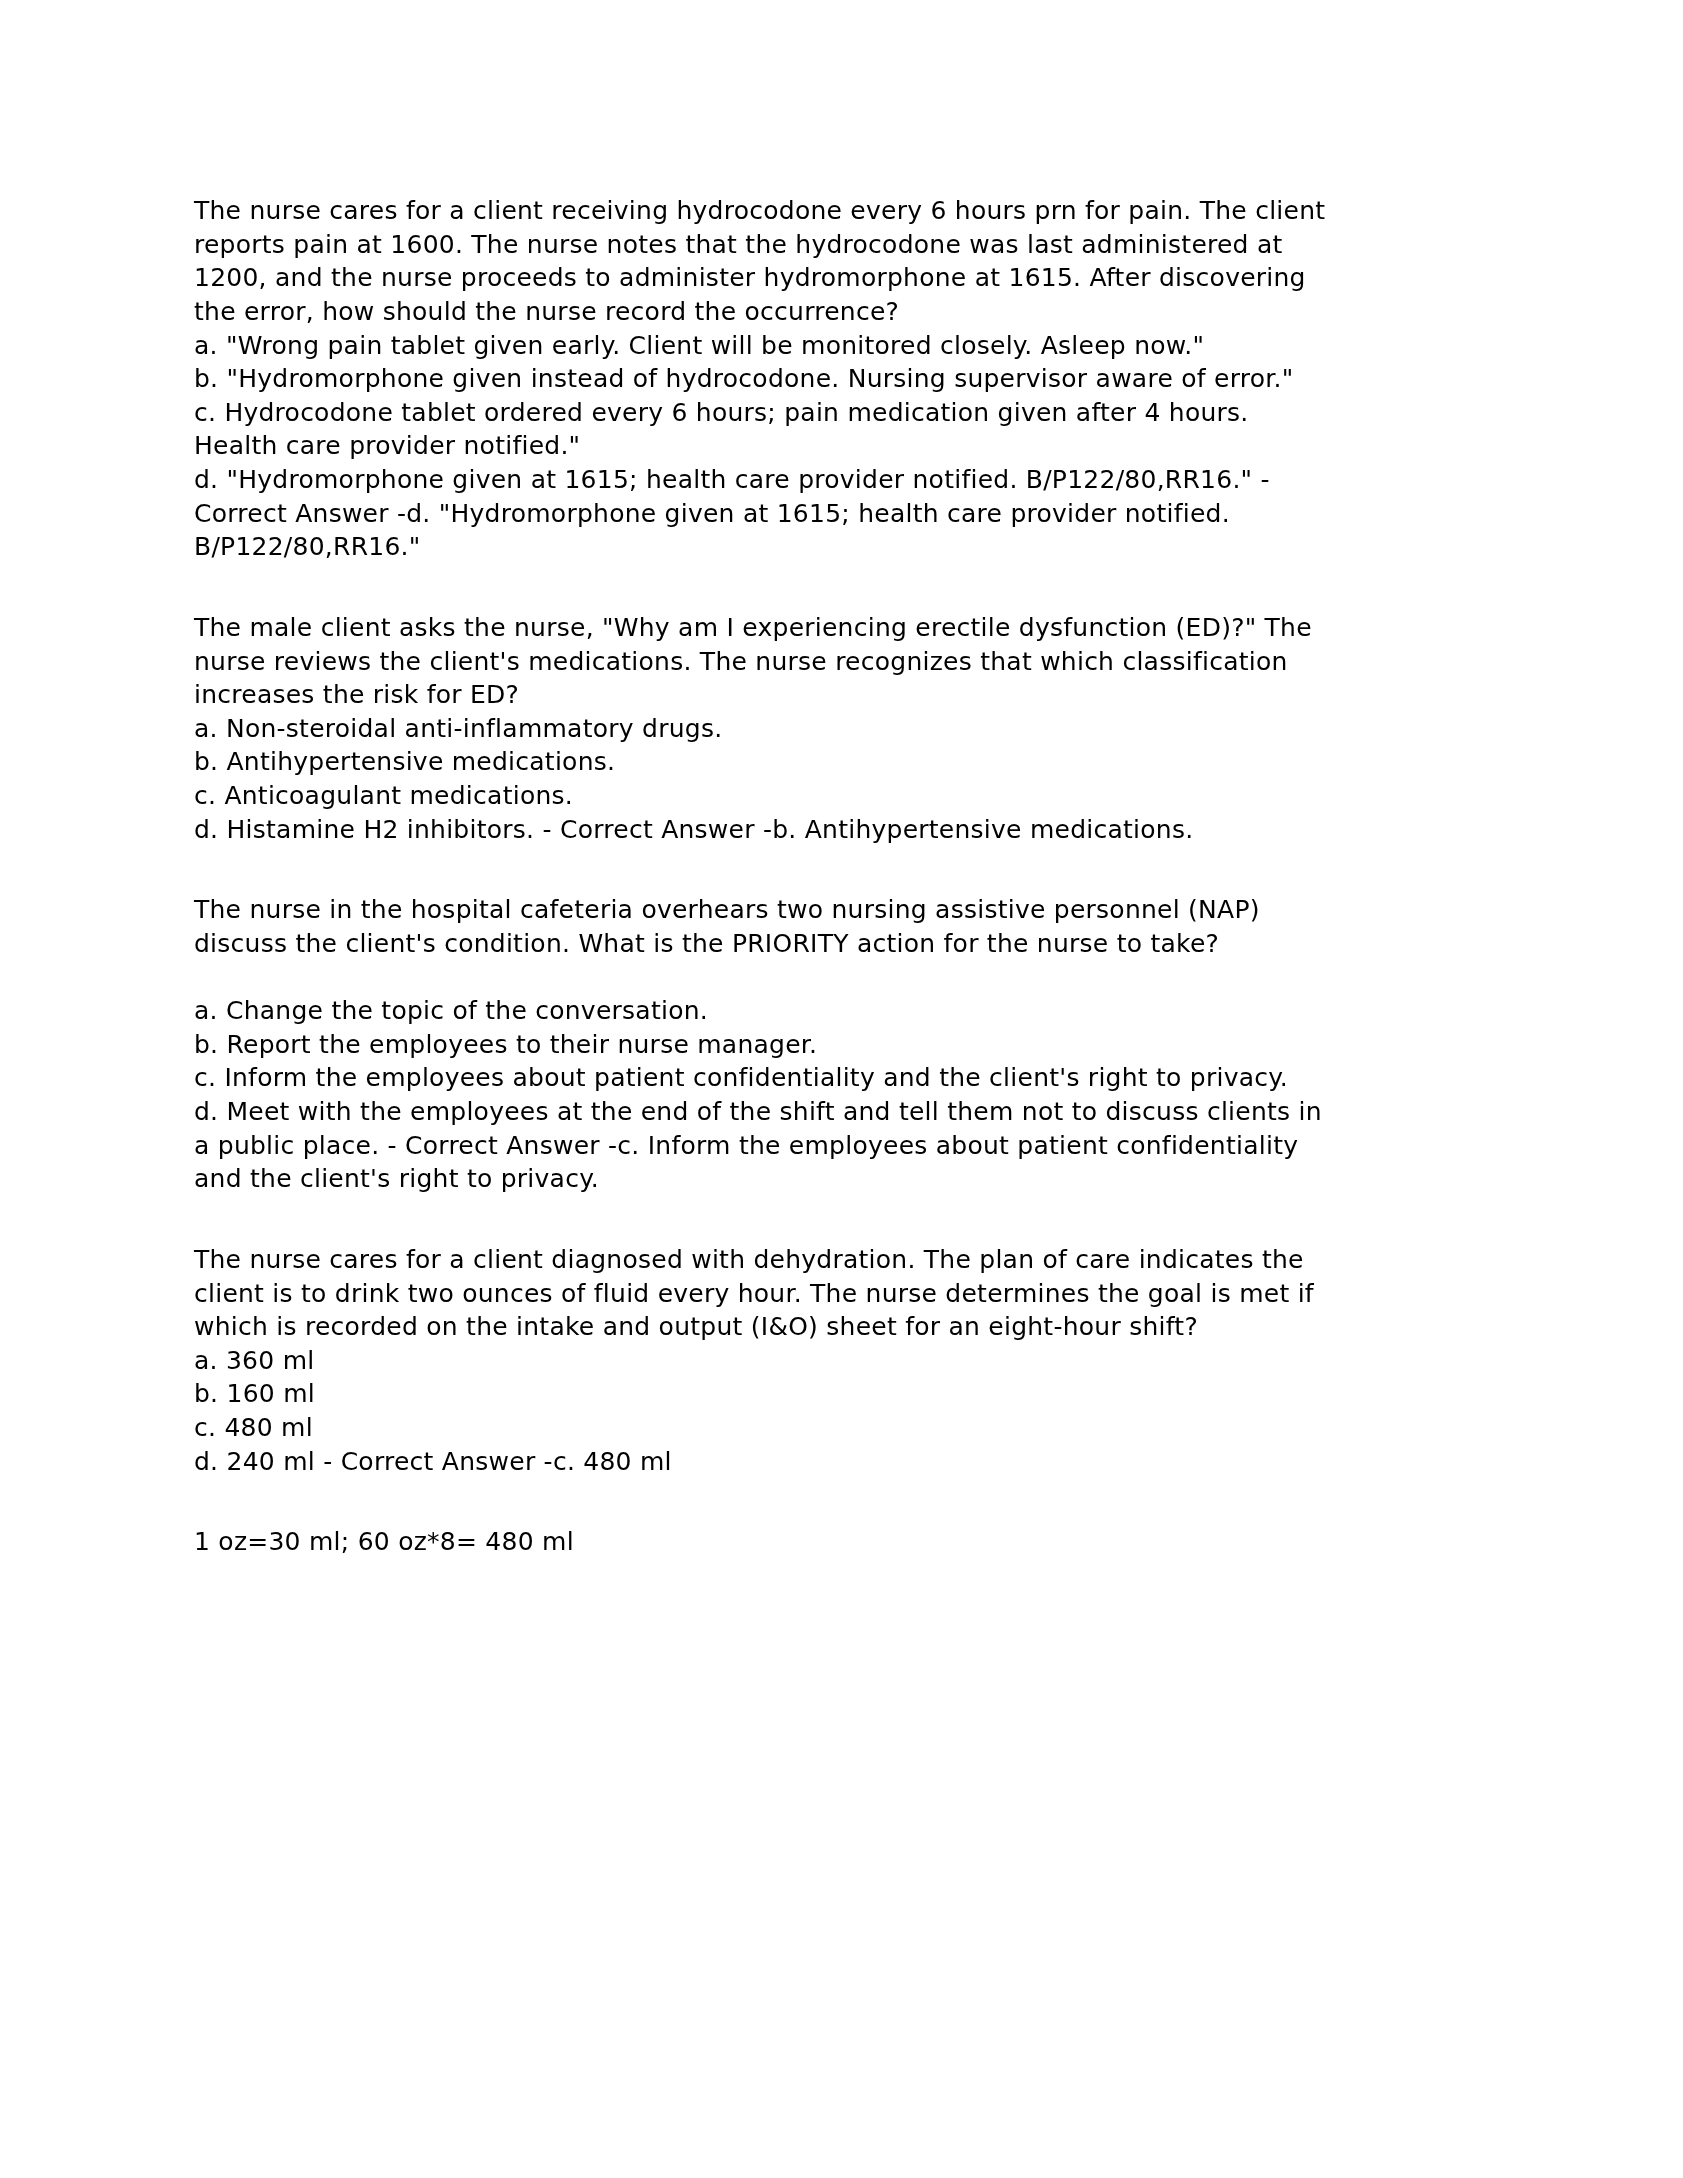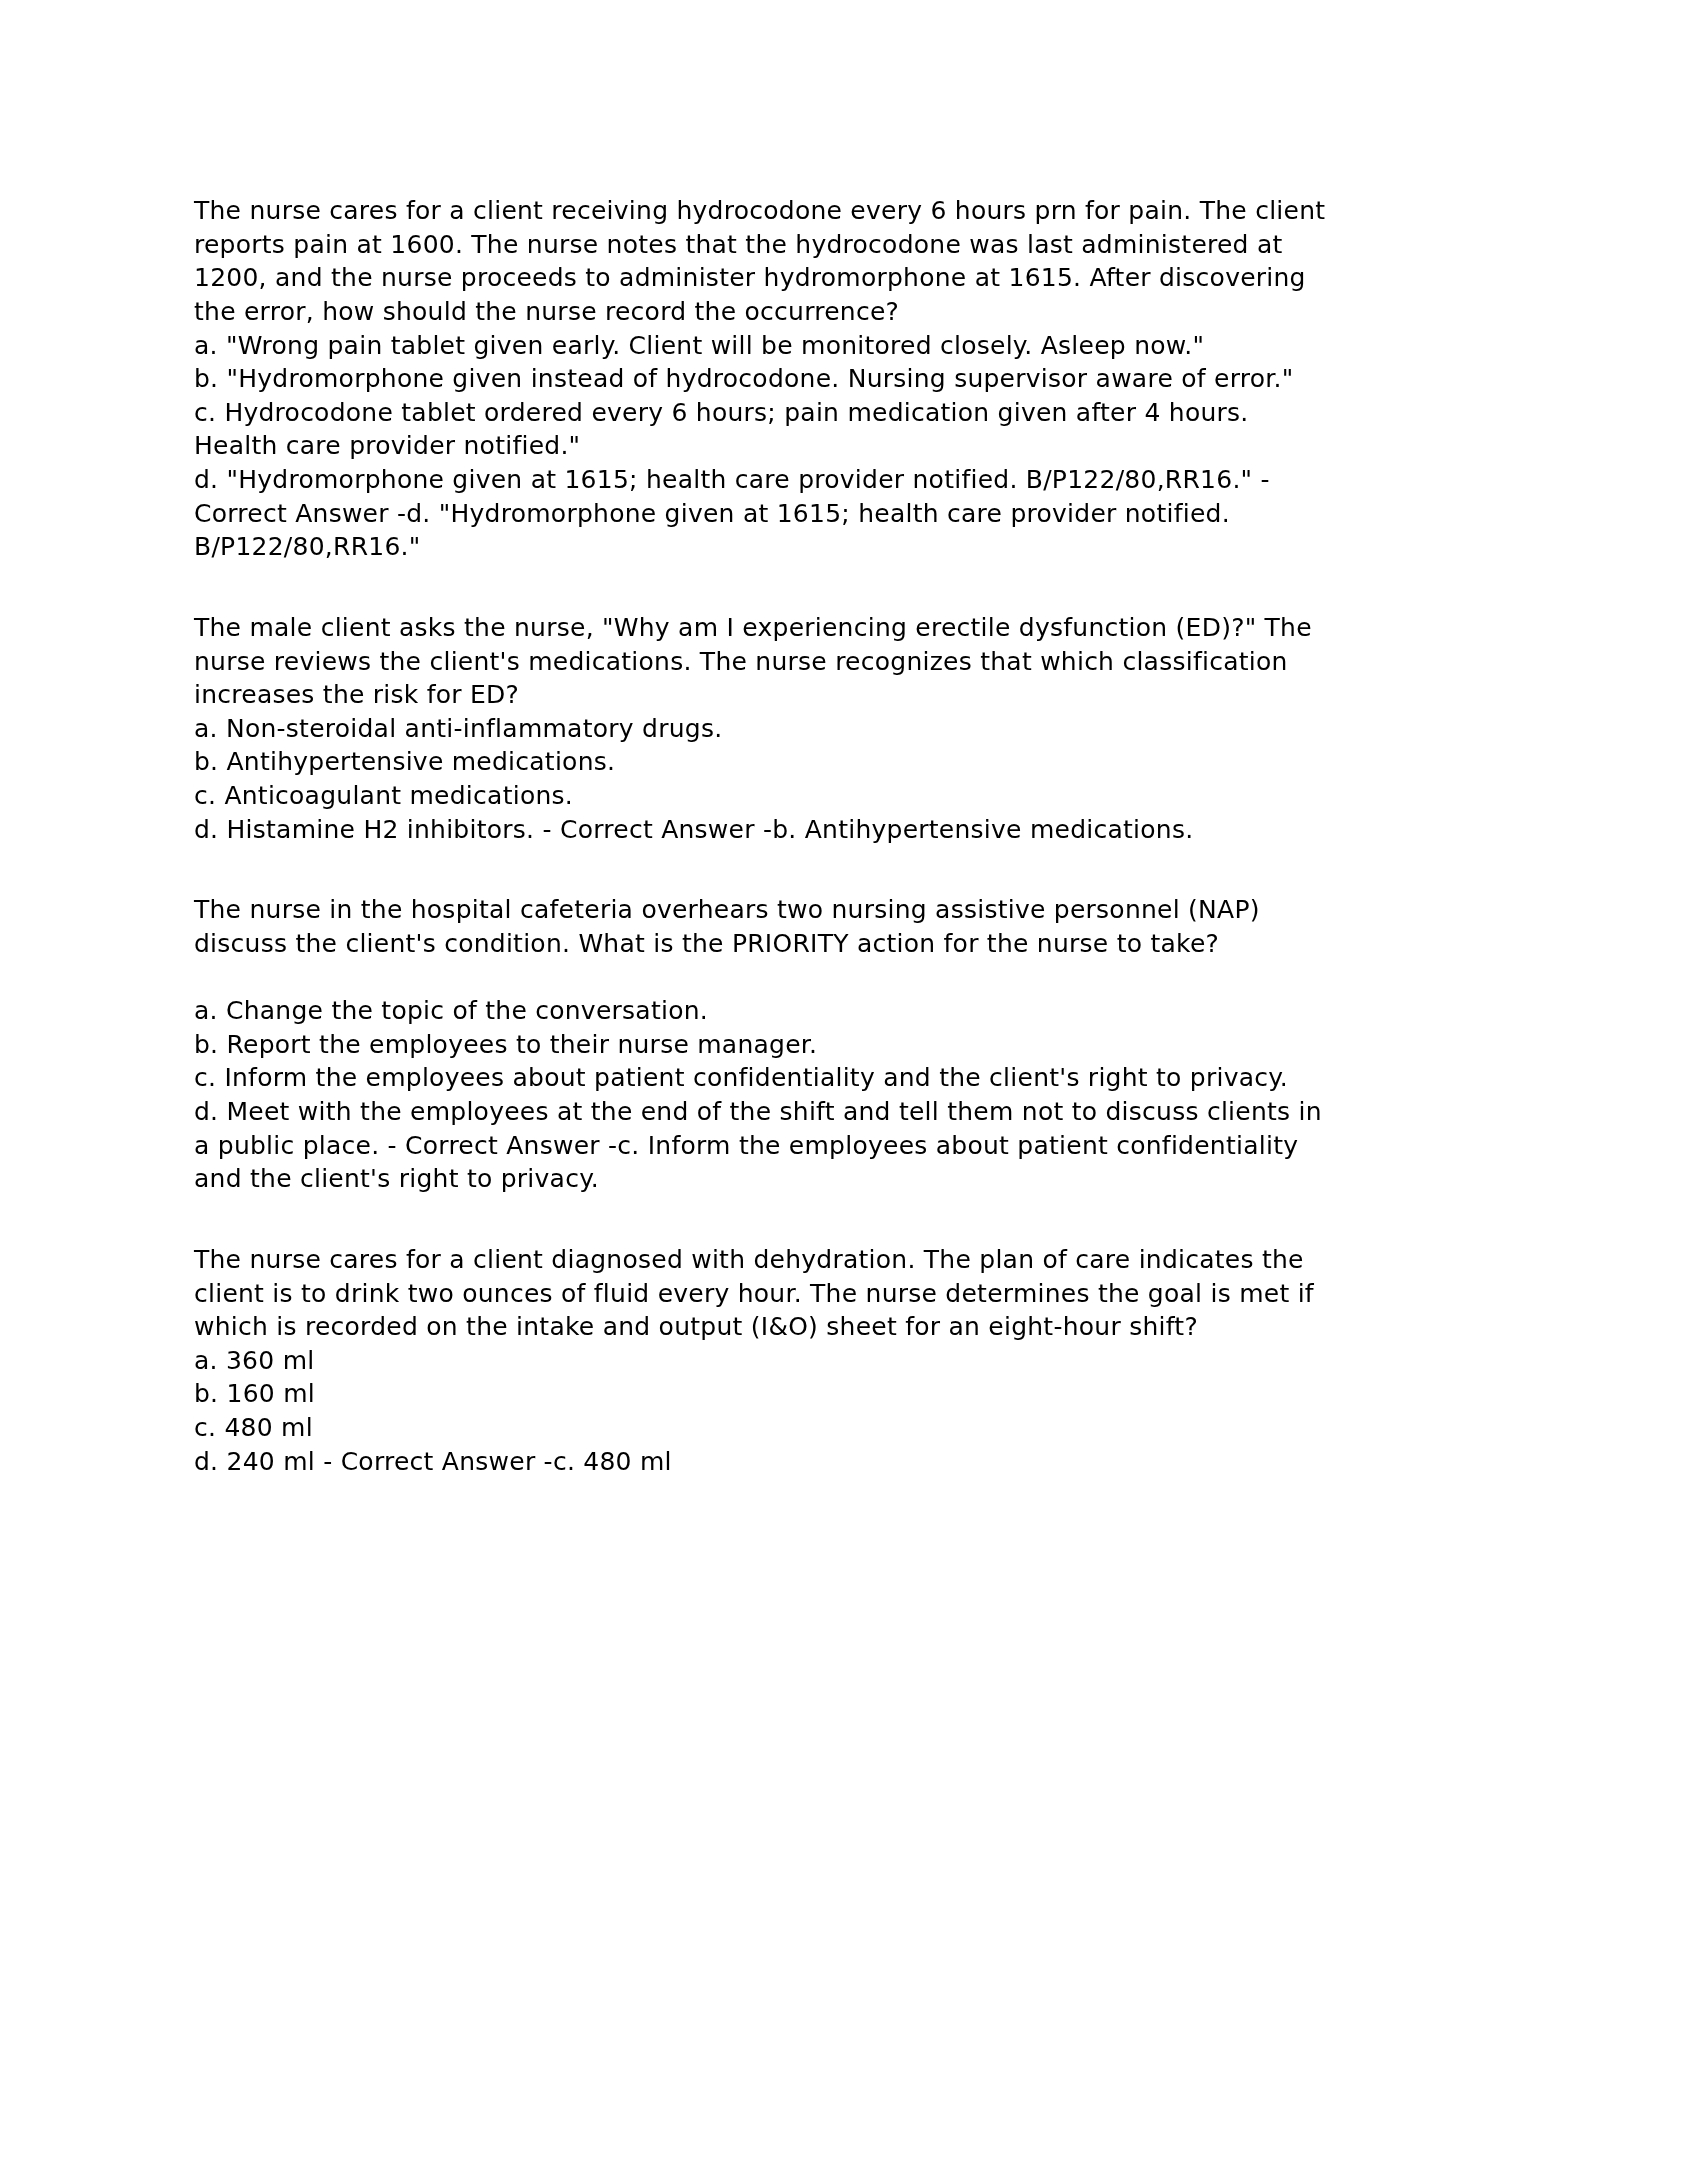--- a/index.html
+++ b/index.html
@@ -55,15 +55,16 @@
 b. Report the employees to their nurse manager.
 c. Inform the employees about patient confidentiality and the client's right to privacy.
 d. Meet with the employees at the end of the shift and tell them not to discuss clients in a public place. - Correct Answer -c. Inform the employees about patient confidentiality and the client's right to privacy.</div>
 
   <div class="doc-block">The nurse cares for a client diagnosed with dehydration. The plan of care indicates the client is to drink two ounces of fluid every hour. The nurse determines the goal is met if which is recorded on the intake and output (I&amp;O) sheet for an eight-hour shift?
 a. 360 ml
 b. 160 ml
 c. 480 ml
 d. 240 ml - Correct Answer -c. 480 ml</div>
 
+  <div class="doc-block">1 oz=30 ml; 60 oz*8= 480 ml</div>
 
 </div>
 
 
 </body></html>

